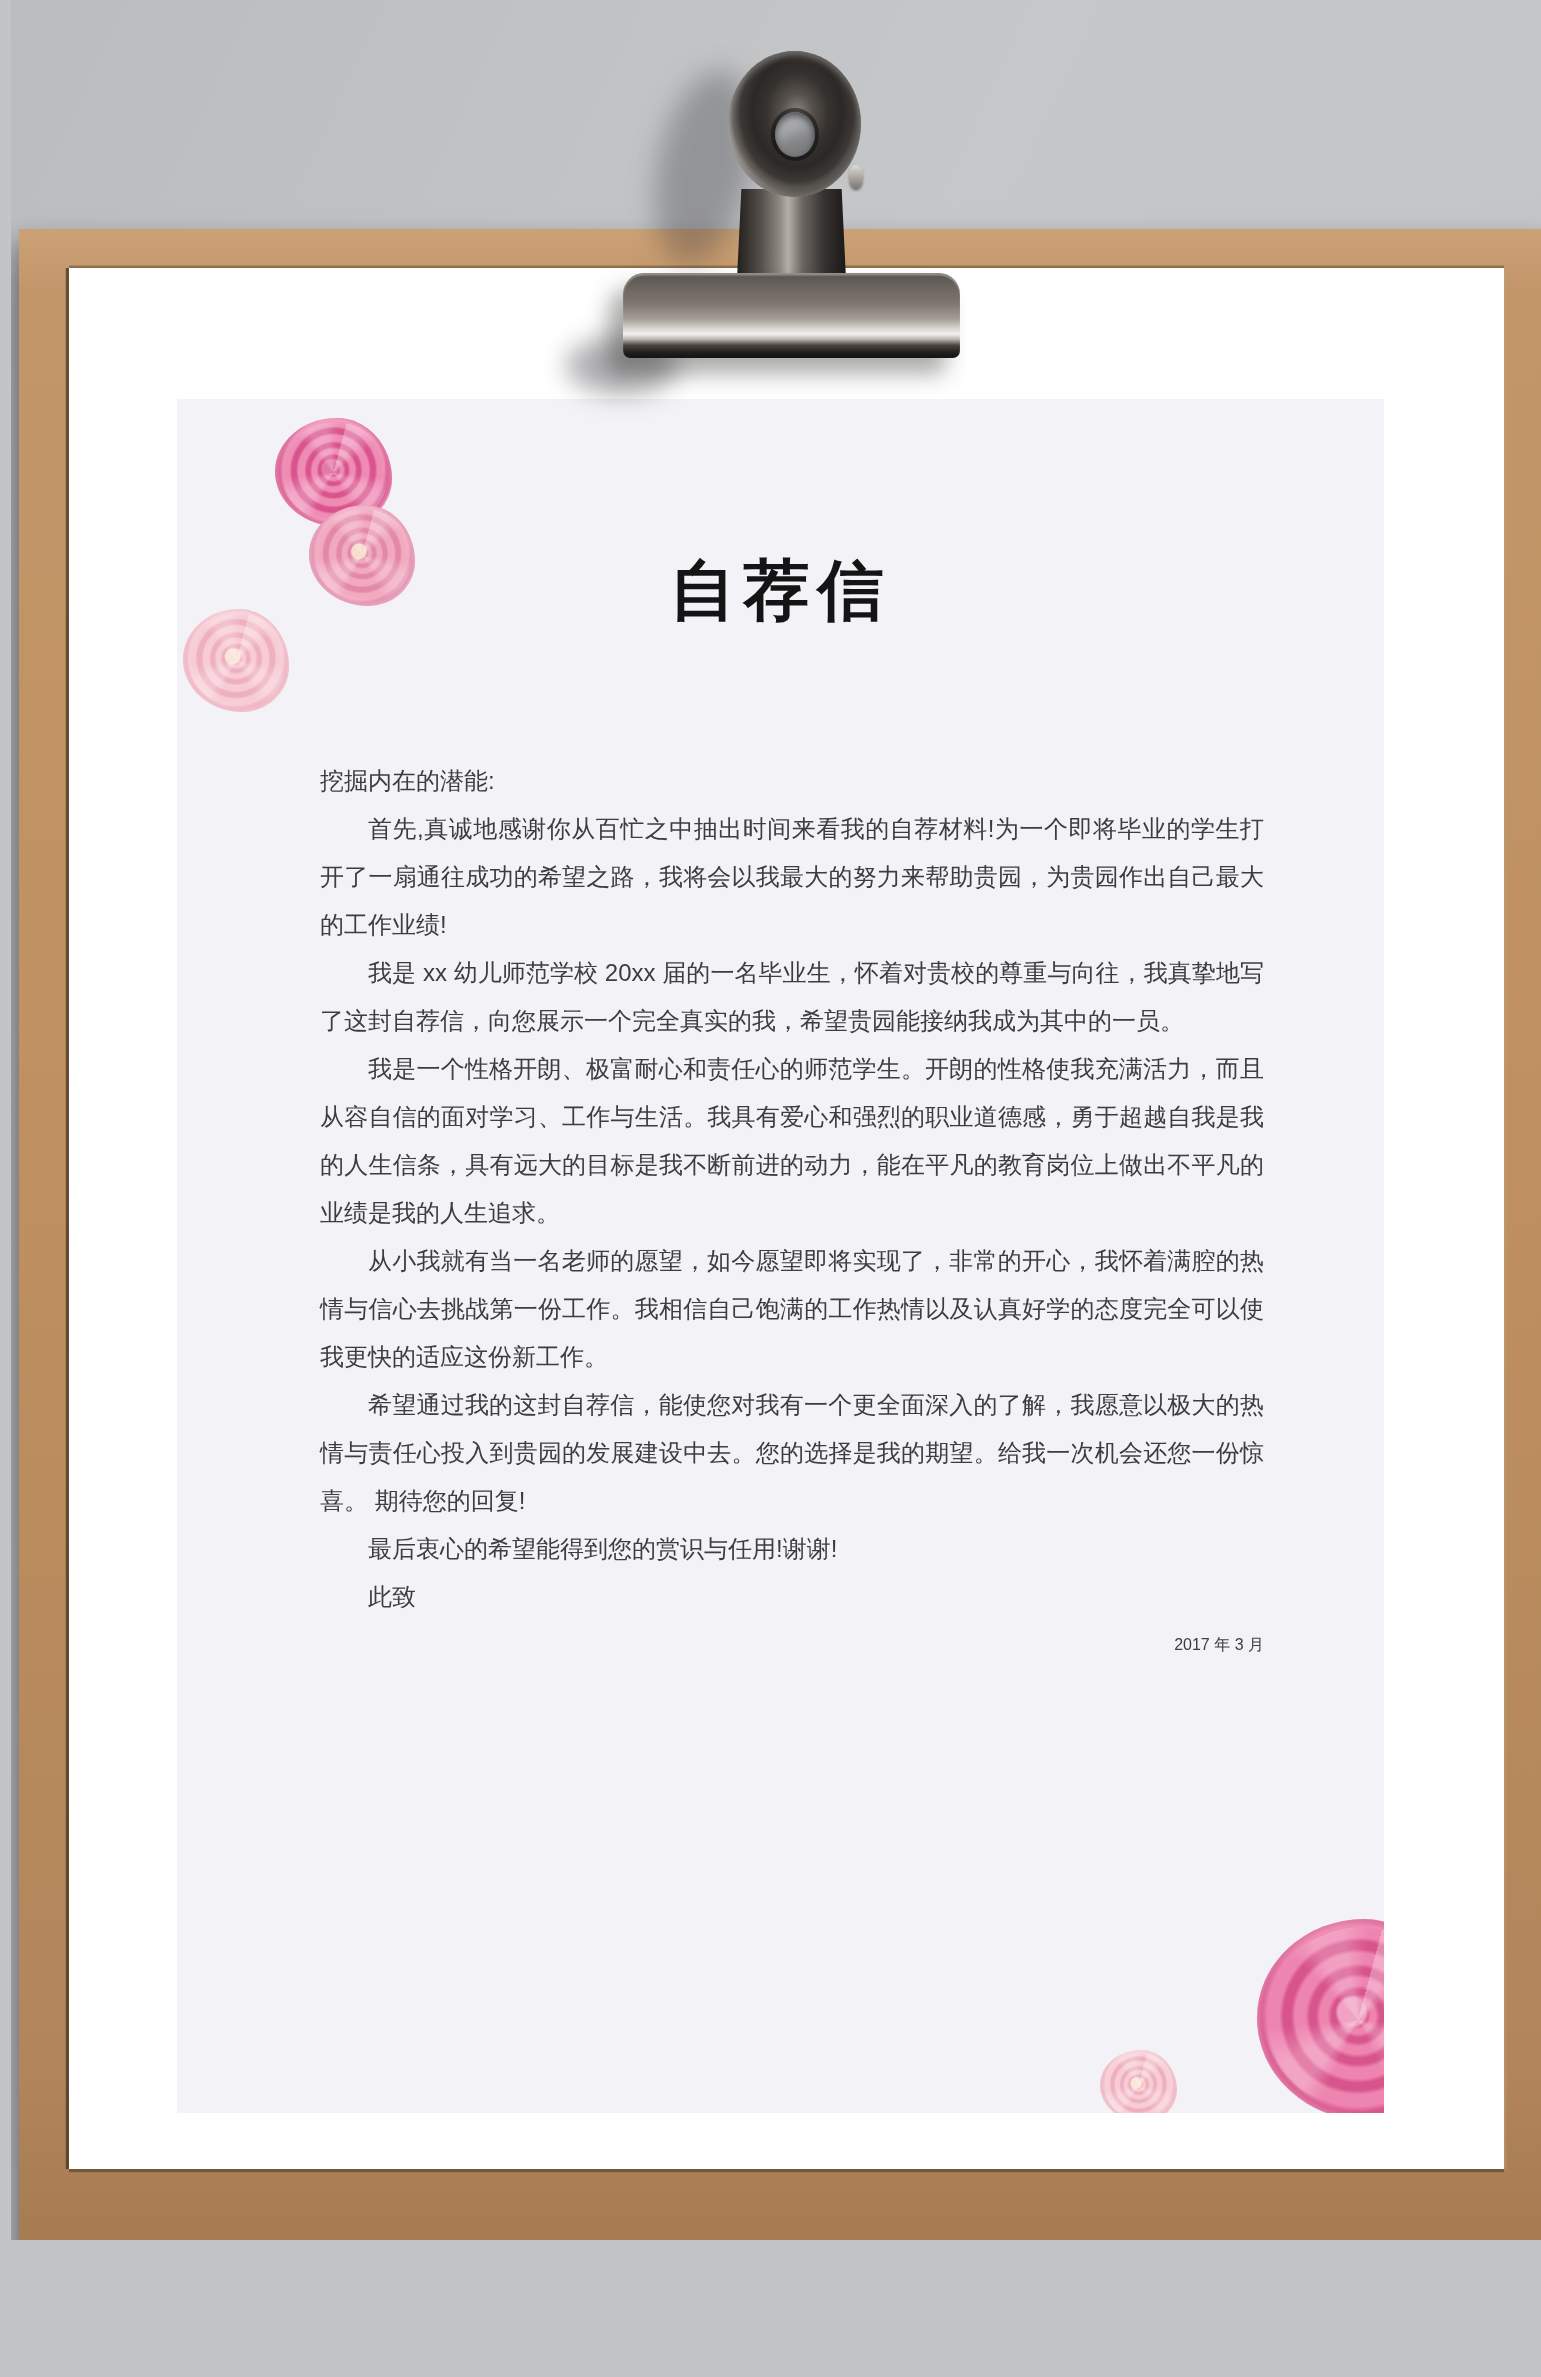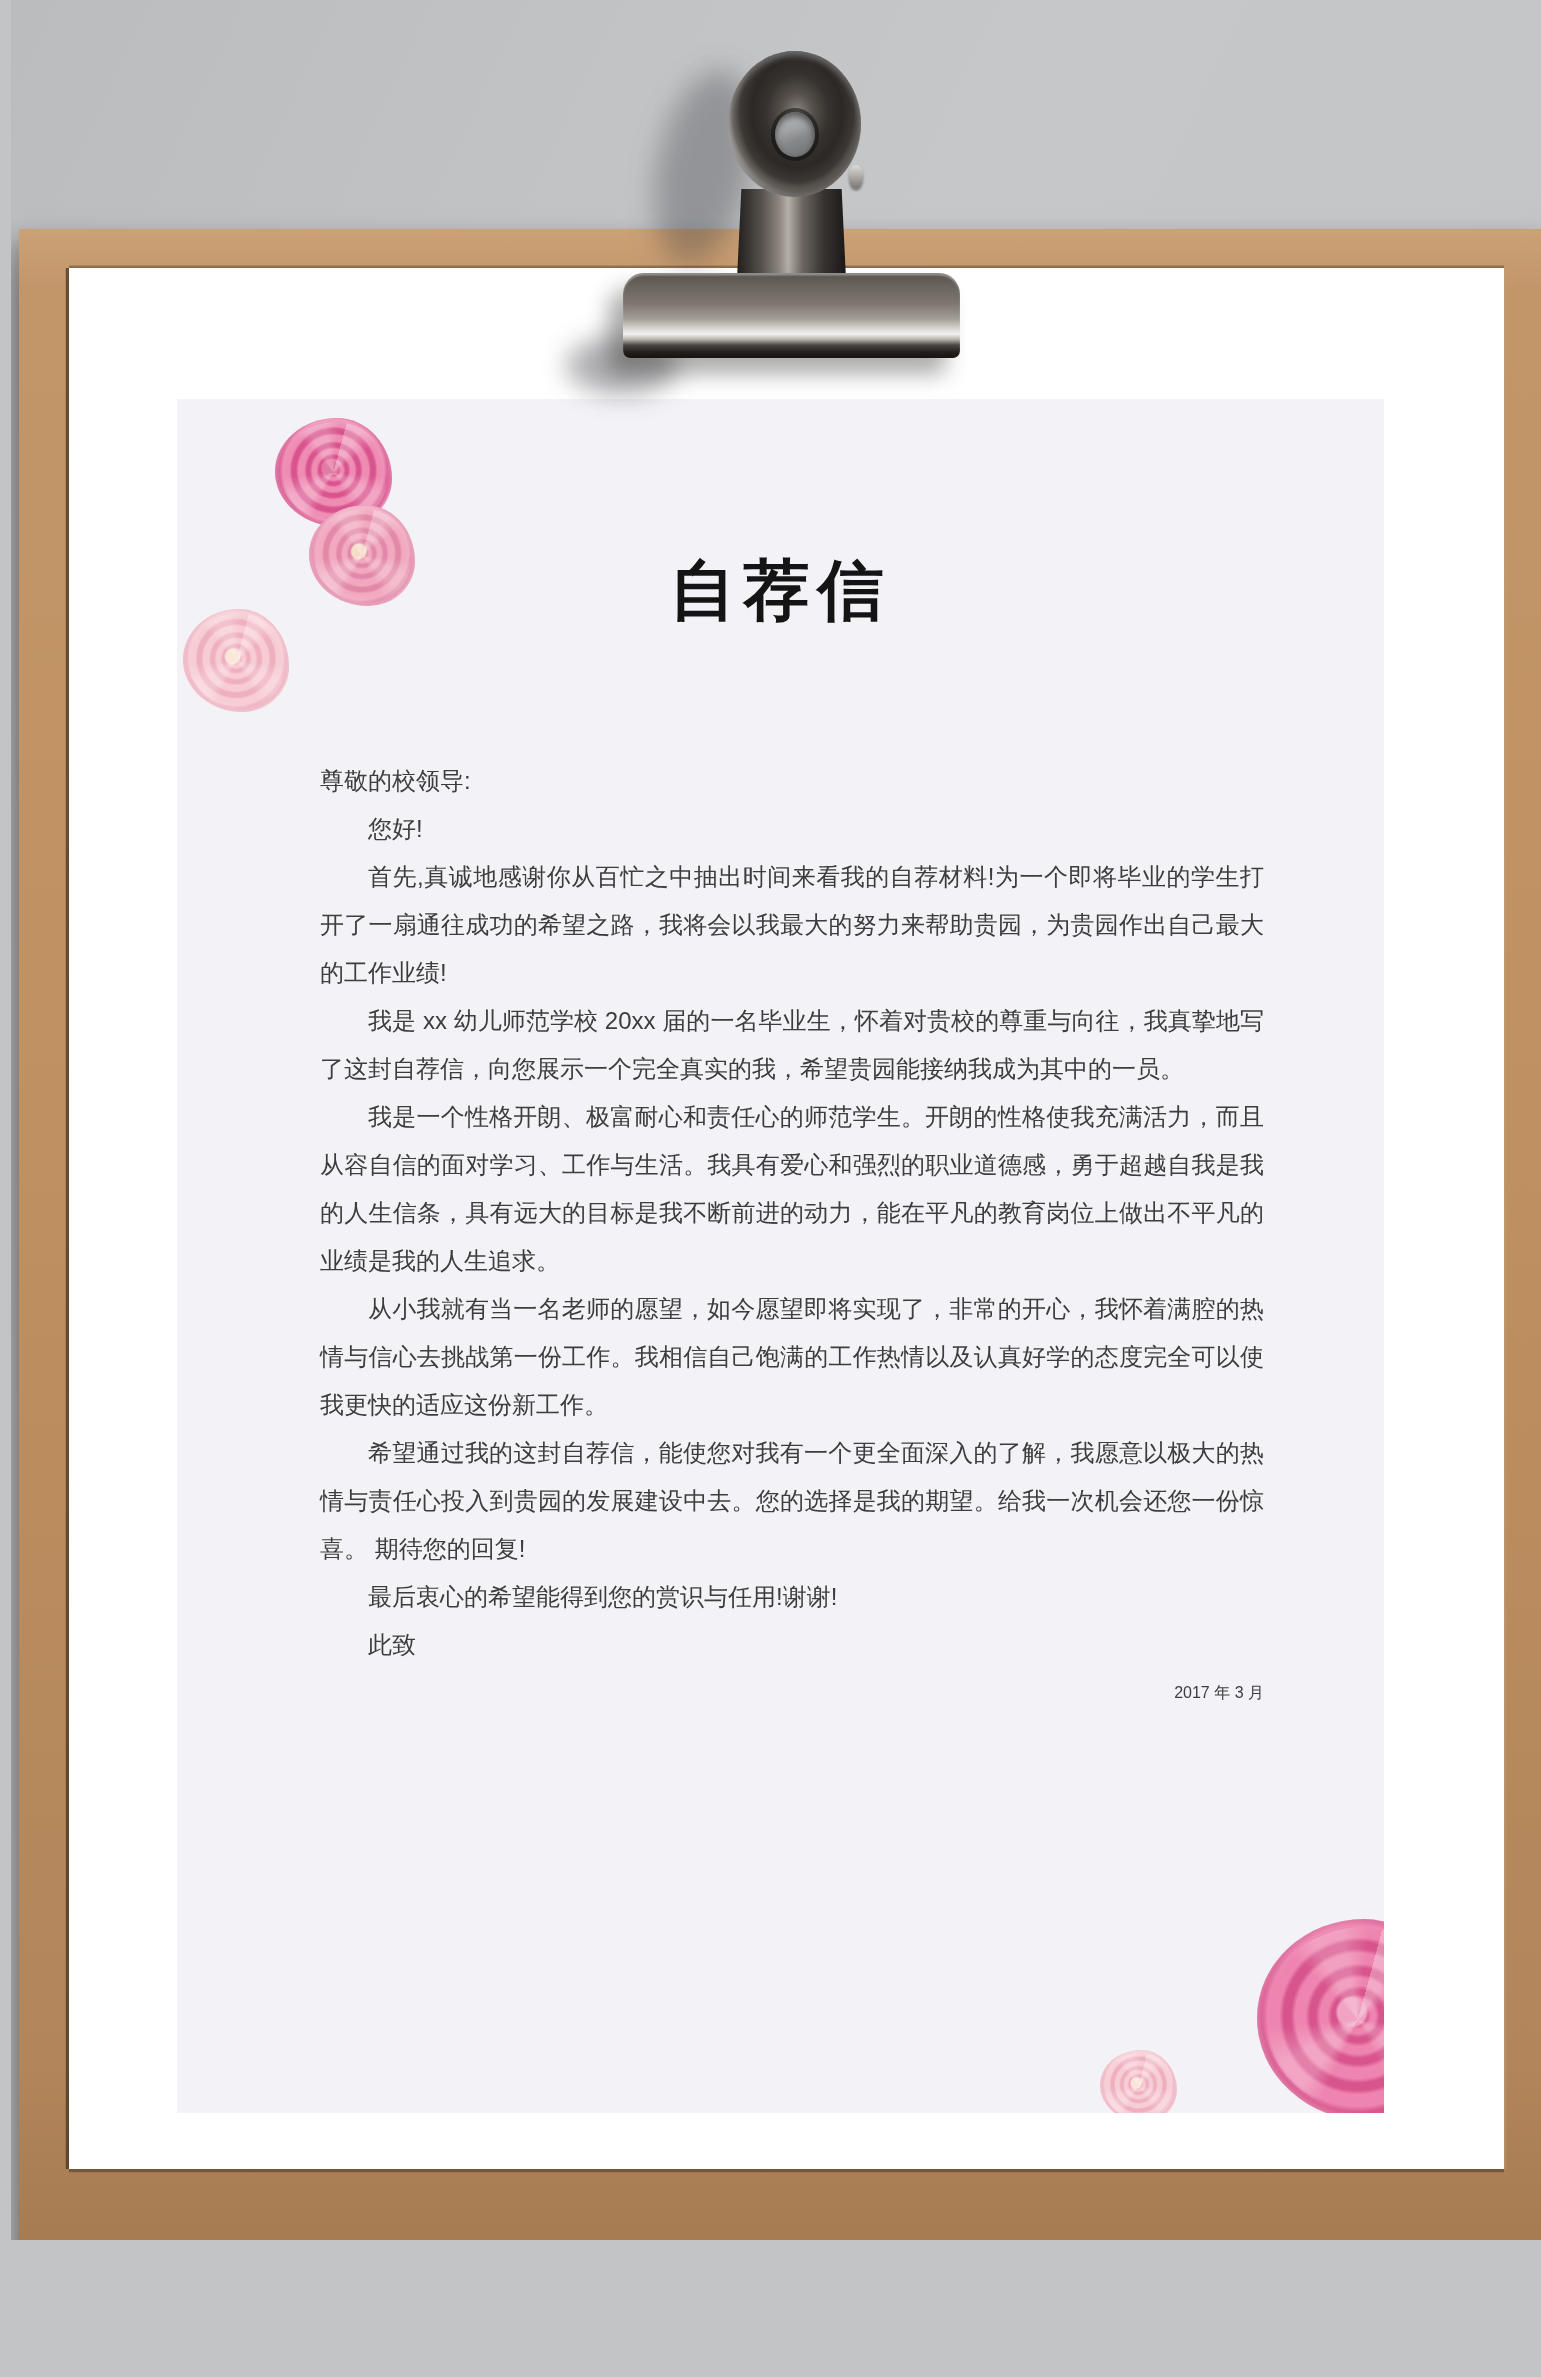--- a/index.html
+++ b/index.html
@@ -164,22 +164,21 @@
     <div class="rose big rose-bottom-big">
       <div class="bloom"></div>
     </div>
     <div class="rose pale rose-bottom-small">
       <div class="bloom"></div>
     </div>
 
     <h1 class="title">自荐信</h1>
 
     <div class="body-text">
-        <p>尊敬的校领导:</p>
-        <p class="ind">您好!</p>
+        <p>挖掘内在的潜能:</p>
         <p class="ind">首先,真诚地感谢你从百忙之中抽出时间来看我的自荐材料!为一个即将毕业的学生打开了一扇通往成功的希望之路，我将会以我最大的努力来帮助贵园，为贵园作出自己最大的工作业绩!</p>
         <p class="ind">我是 xx 幼儿师范学校 20xx 届的一名毕业生，怀着对贵校的尊重与向往，我真挚地写了这封自荐信，向您展示一个完全真实的我，希望贵园能接纳我成为其中的一员。</p>
         <p class="ind">我是一个性格开朗、极富耐心和责任心的师范学生。开朗的性格使我充满活力，而且从容自信的面对学习、工作与生活。我具有爱心和强烈的职业道德感，勇于超越自我是我的人生信条，具有远大的目标是我不断前进的动力，能在平凡的教育岗位上做出不平凡的业绩是我的人生追求。</p>
         <p class="ind">从小我就有当一名老师的愿望，如今愿望即将实现了，非常的开心，我怀着满腔的热情与信心去挑战第一份工作。我相信自己饱满的工作热情以及认真好学的态度完全可以使我更快的适应这份新工作。</p>
         <p class="ind">希望通过我的这封自荐信，能使您对我有一个更全面深入的了解，我愿意以极大的热情与责任心投入到贵园的发展建设中去。您的选择是我的期望。给我一次机会还您一份惊喜。 期待您的回复!</p>
         <p class="ind">最后衷心的希望能得到您的赏识与任用!谢谢!</p>
         <p class="ind">此致</p>
       </div>
 
     <p class="date-line">2017 年 3 月</p>

